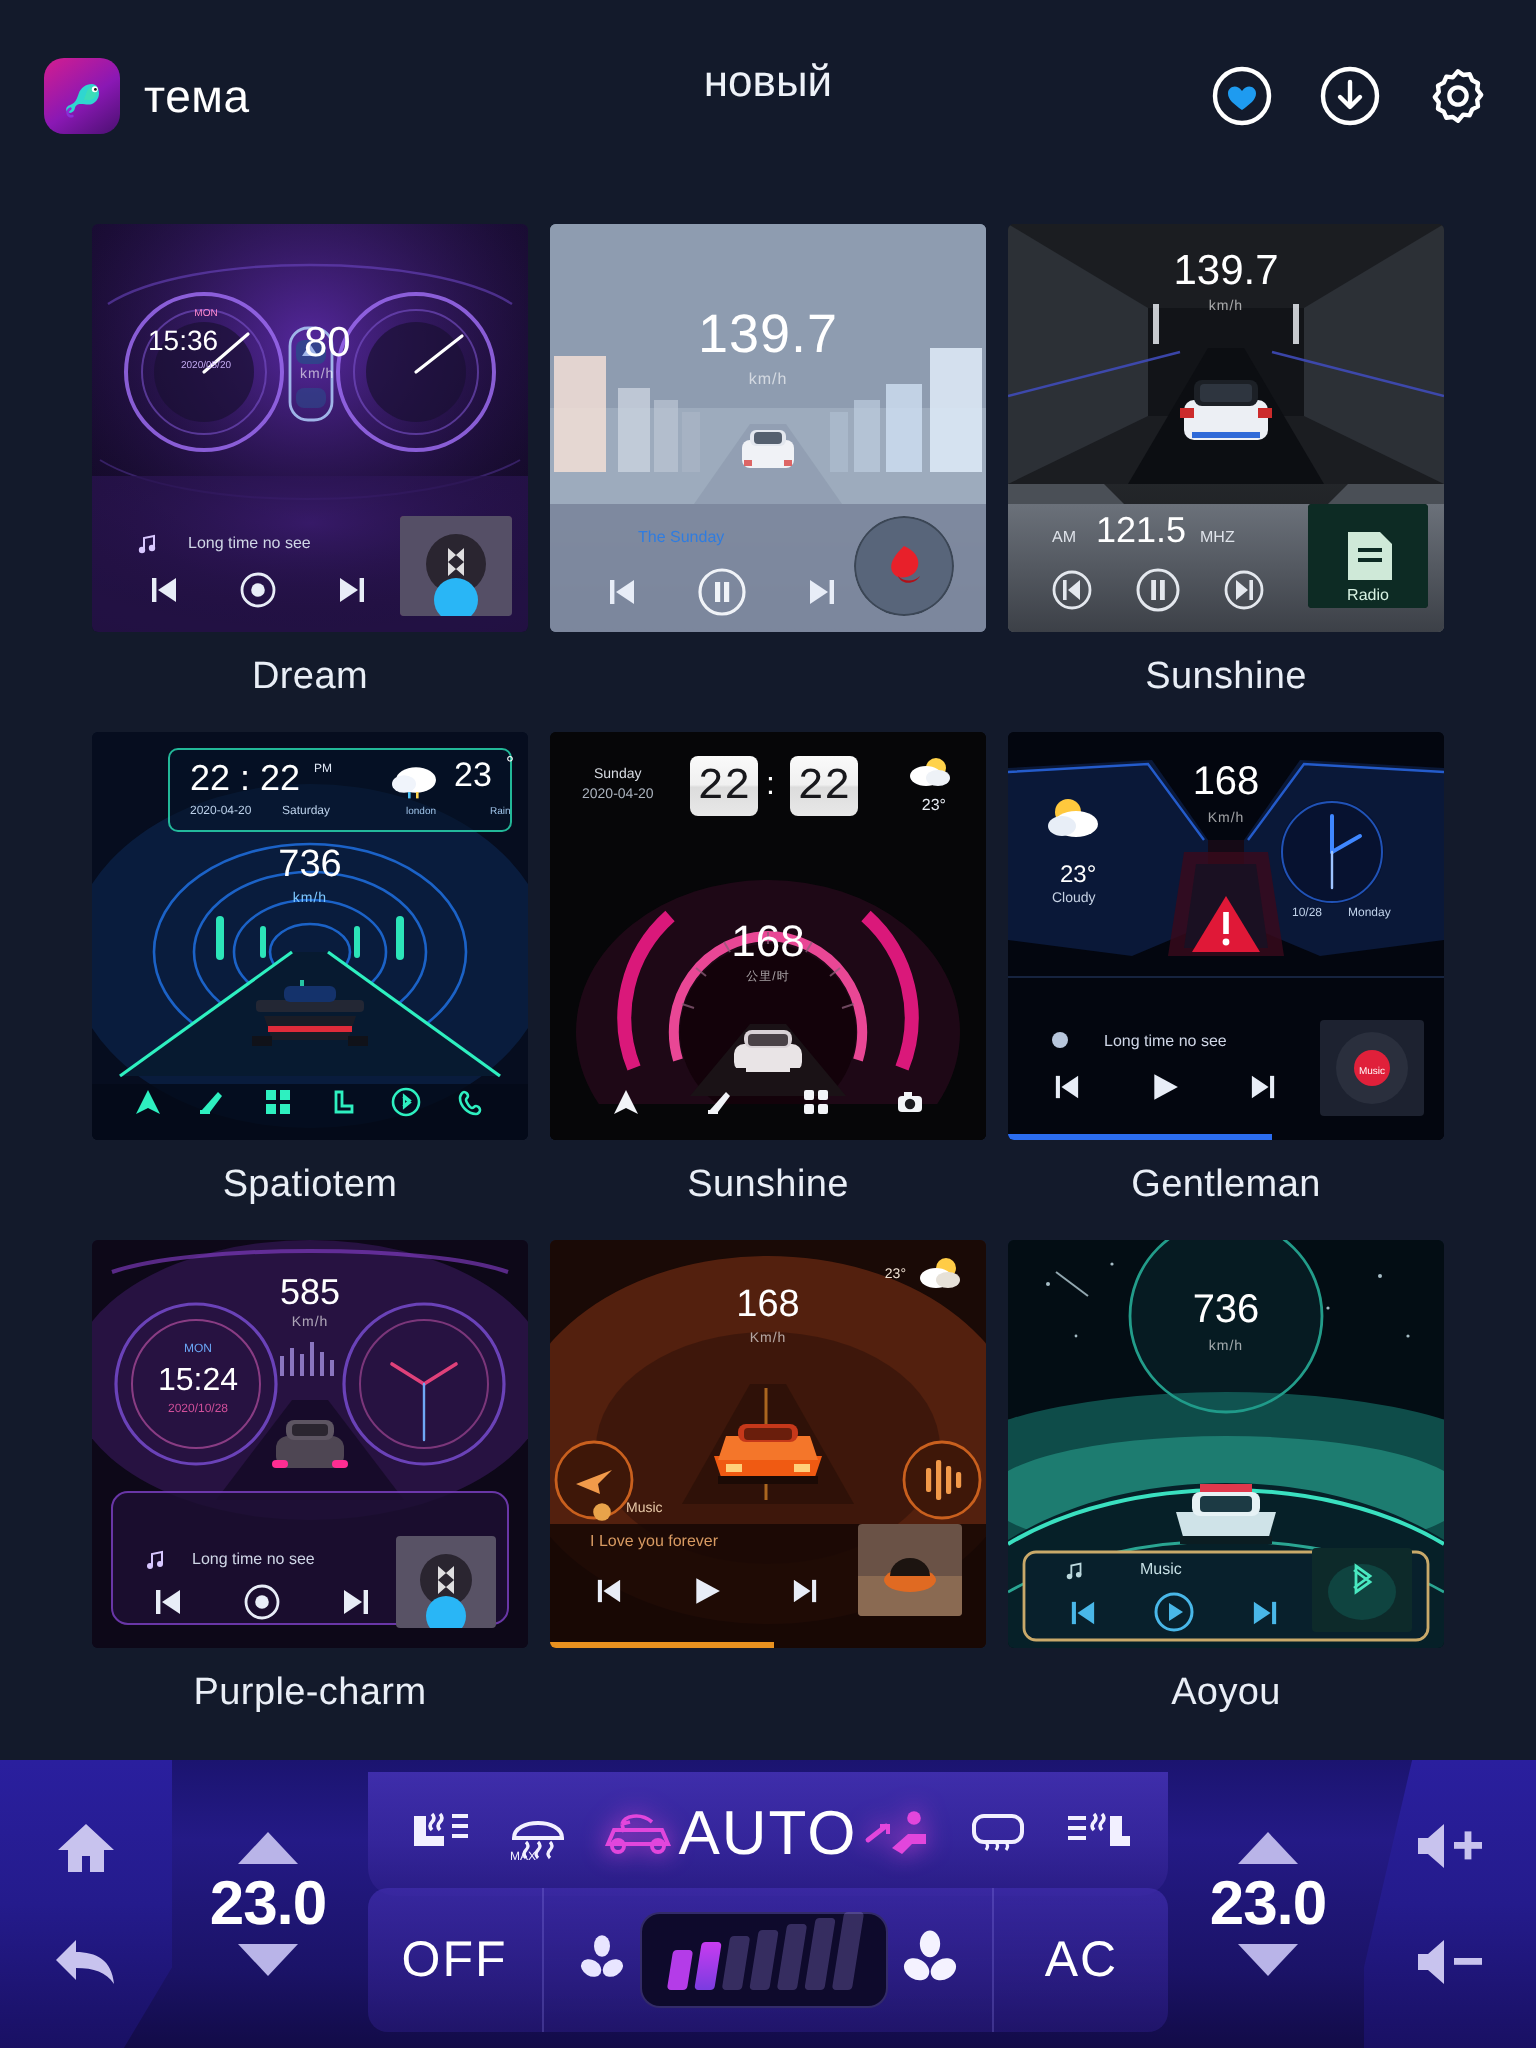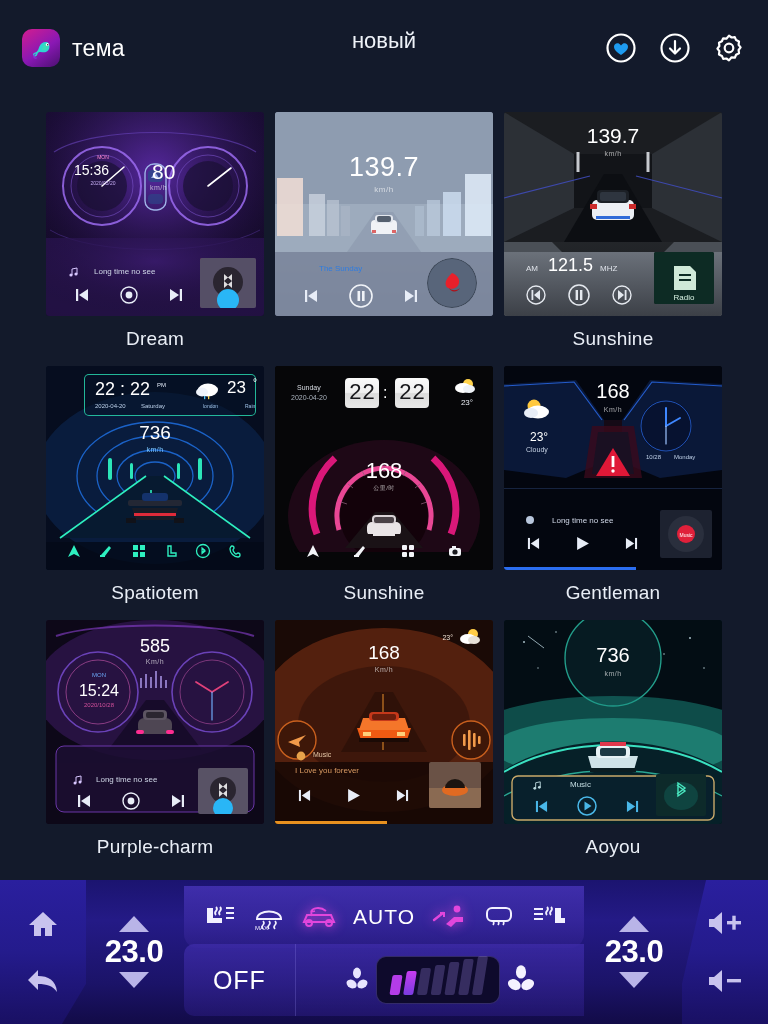--- a/index.html
+++ b/index.html
@@ -131,21 +131,21 @@
 
   .func-row {
     position: absolute; left: 184px; top: 6px; width: 400px; height: 62px;
     background: linear-gradient(180deg, rgba(74,54,190,.75) 0%, rgba(48,32,140,.55) 100%);
     border-radius: 0 0 14px 14px;
     display: flex; align-items: center; justify-content: space-between;
     padding: 0 14px;
   }
   .fbtn { width: 42px; height: 40px; display:flex; align-items:center; justify-content:center; cursor:pointer; }
   .fbtn.on { filter: drop-shadow(0 0 6px rgba(226,70,220,.9)); }
-  .auto-txt { color: #fff; font-size: 21px; letter-spacing: 1px; }
+  .auto-txt { color: #fff; font-size: 31px; letter-spacing: 1px; }
 
   .ctrl-row {
     position: absolute; left: 184px; bottom: 8px; width: 400px; height: 72px;
     display: flex; align-items: center;
   }
   .ctrl-seg {
     flex: 1; height: 72px;
     display: flex; align-items: center; justify-content: center;
     background: linear-gradient(180deg, rgba(62,44,170,.75) 0%, rgba(40,26,124,.6) 100%);
     cursor: pointer;
@@ -958,20 +958,23 @@
         <div class="fbar" style="height: 39px; background: rgba(150, 130, 220, 0.3);"></div>
       </div>
       <svg width="30" height="30" viewBox="0 0 26 26">
         <g fill="#f4f2ff">
             <ellipse cx="13" cy="6" rx="4.4" ry="5.8"></ellipse>
             <ellipse cx="7.2" cy="17" rx="4.4" ry="5.8" transform="rotate(-60 7.2 17)"></ellipse>
             <ellipse cx="18.8" cy="17" rx="4.4" ry="5.8" transform="rotate(60 18.8 17)"></ellipse>
           </g>
       </svg>
     </div>
+    <div class="ctrl-seg last">
+      <span class="seg-txt">AC</span>
+    </div>
   </div>
 
   <div class="temp-col temp-right">
     <div class="chev chev-up"></div>
     <div class="temp-val">23.0</div>
     <div class="chev chev-dn"></div>
   </div>
 
   <div class="side-panel side-right">
     <div class="sbtn">

